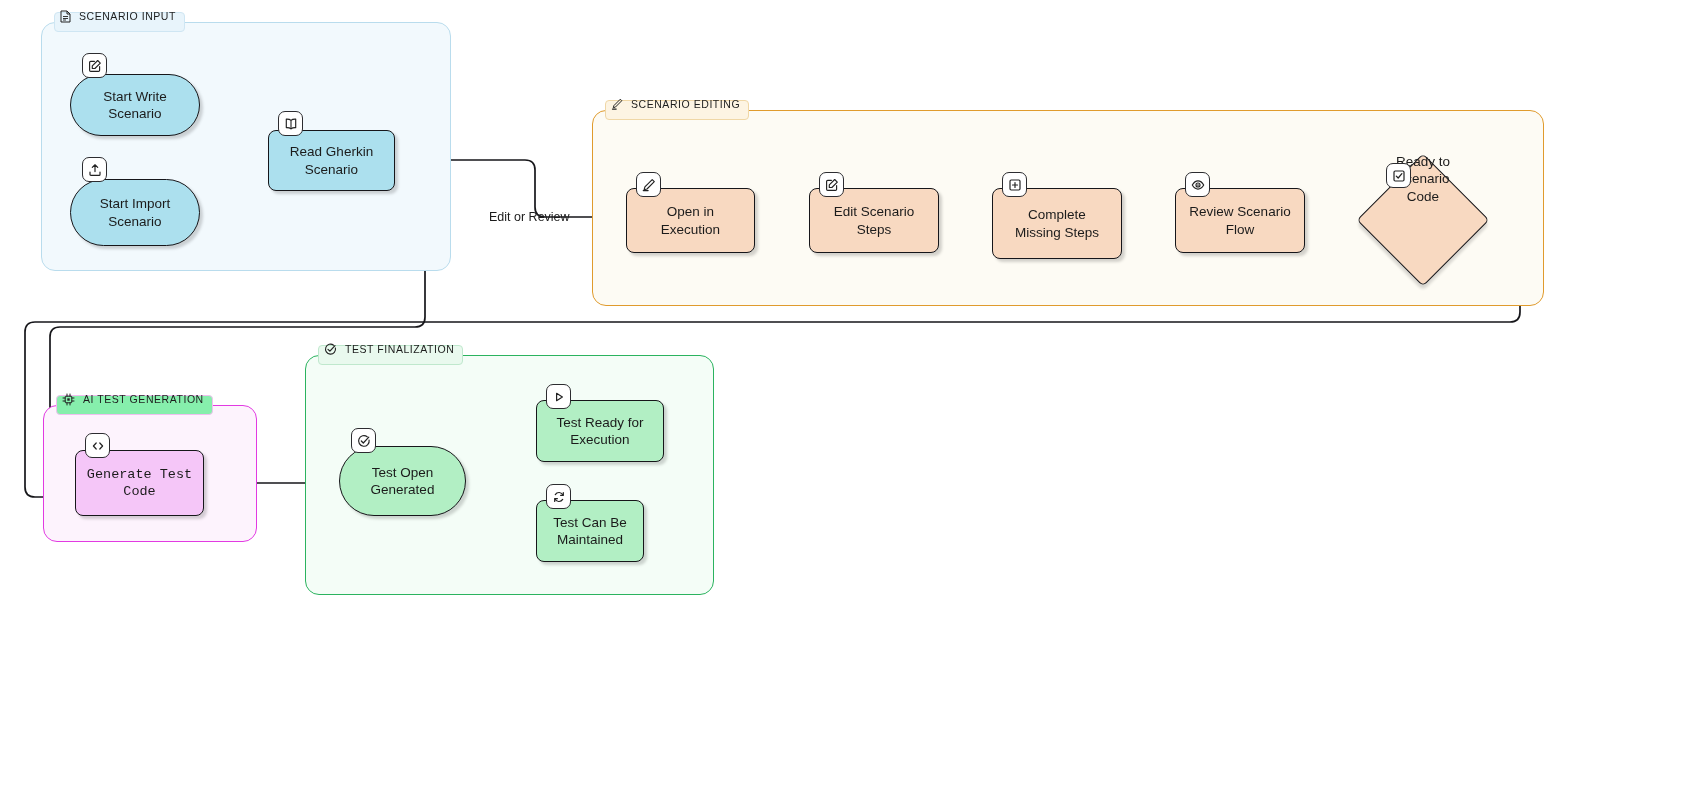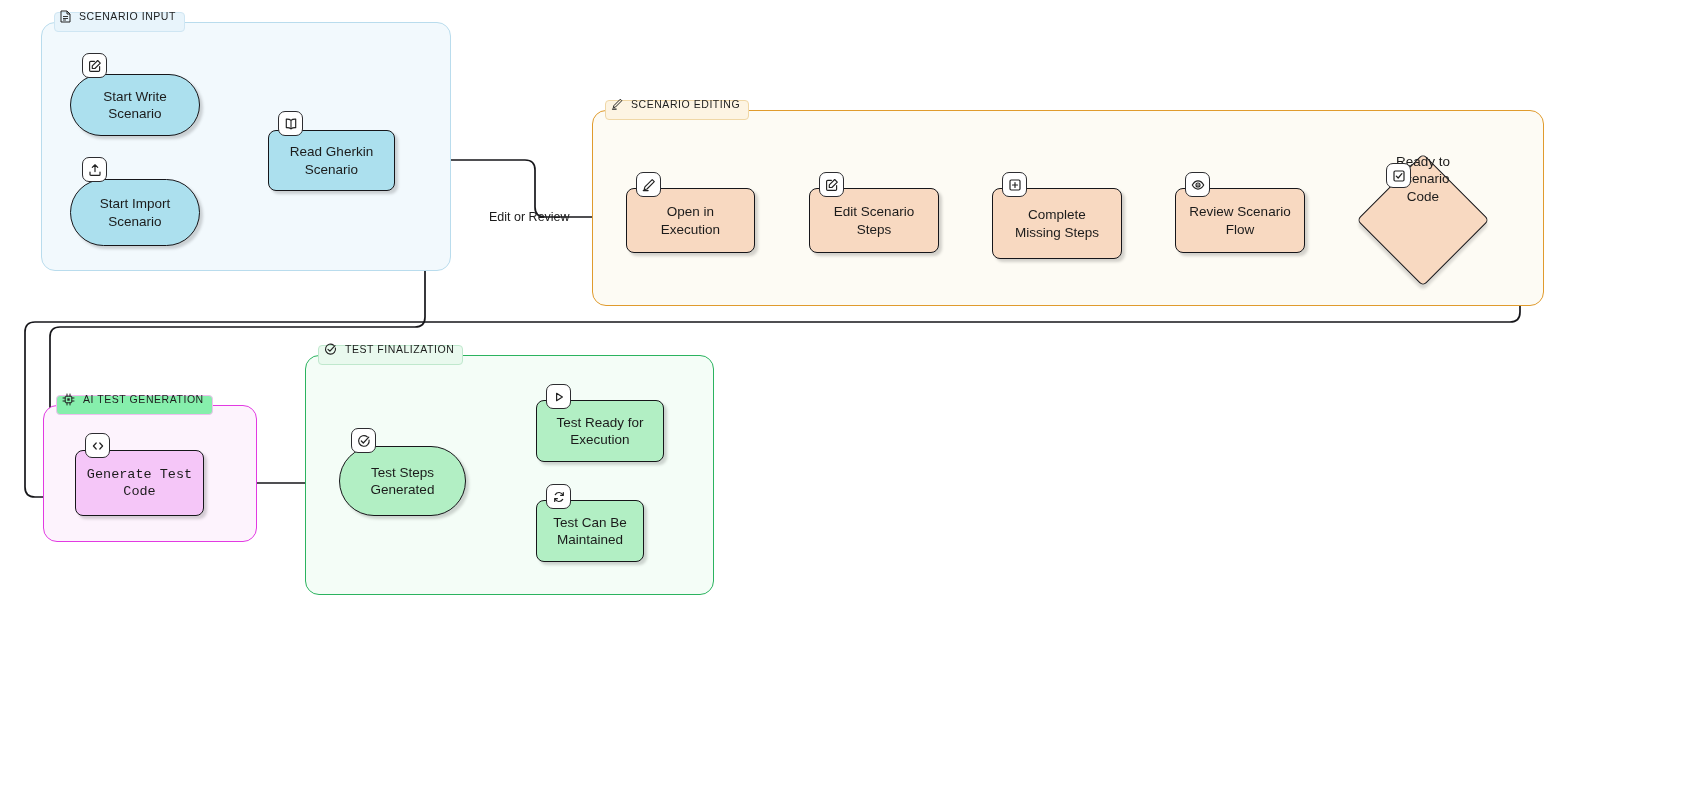--- a/index.html
+++ b/index.html
@@ -319,21 +319,21 @@
     </div>
   </div>
   <div class="badge" style="left:85px; top:433px;">
     <svg width="14" height="14" viewBox="0 0 14 14">
       <path d="M5.2,4 L2.4,7 L5.2,10 M8.8,4 L11.6,7 L8.8,10" fill="none" stroke="#222" stroke-width="1.2" stroke-linecap="round" stroke-linejoin="round"></path>
     </svg>
   </div>
 
   <div class="node n-stadium green" style="left:339px; top:446px; width:127px; height:70px;">
     <div class="lbl">
-      <span>Test Steps</span><br>
+      <span>Test Open</span><br>
       <span>Generated</span>
     </div>
   </div>
   <div class="badge" style="left:351px; top:428px;">
     <svg width="14" height="14" viewBox="0 0 14 14">
       <path d="M12.1,6 A5.3,5.3 0 1 1 10.2,2.8" fill="none" stroke="#222" stroke-width="1.15" stroke-linecap="round"></path>
       <path d="M4.3,7 L6.3,9 L11.8,3.1" fill="none" stroke="#222" stroke-width="1.2" stroke-linecap="round" stroke-linejoin="round"></path>
     </svg>
   </div>
 

